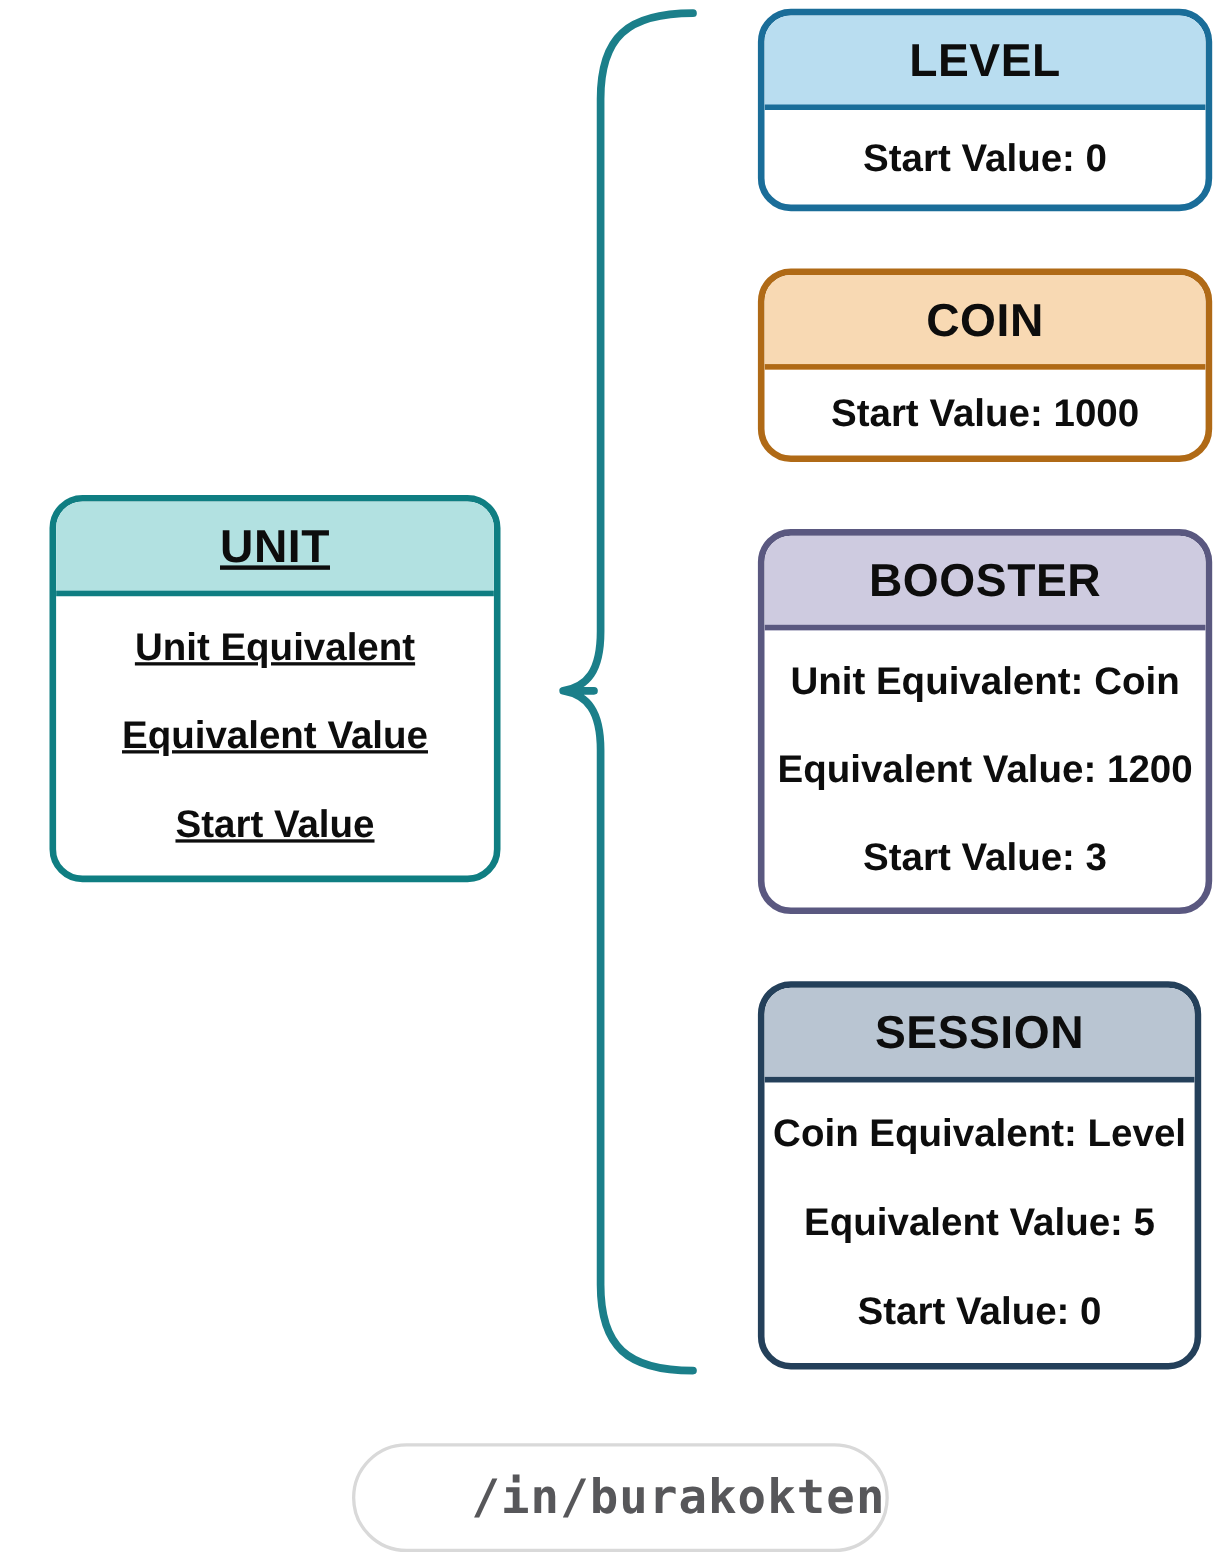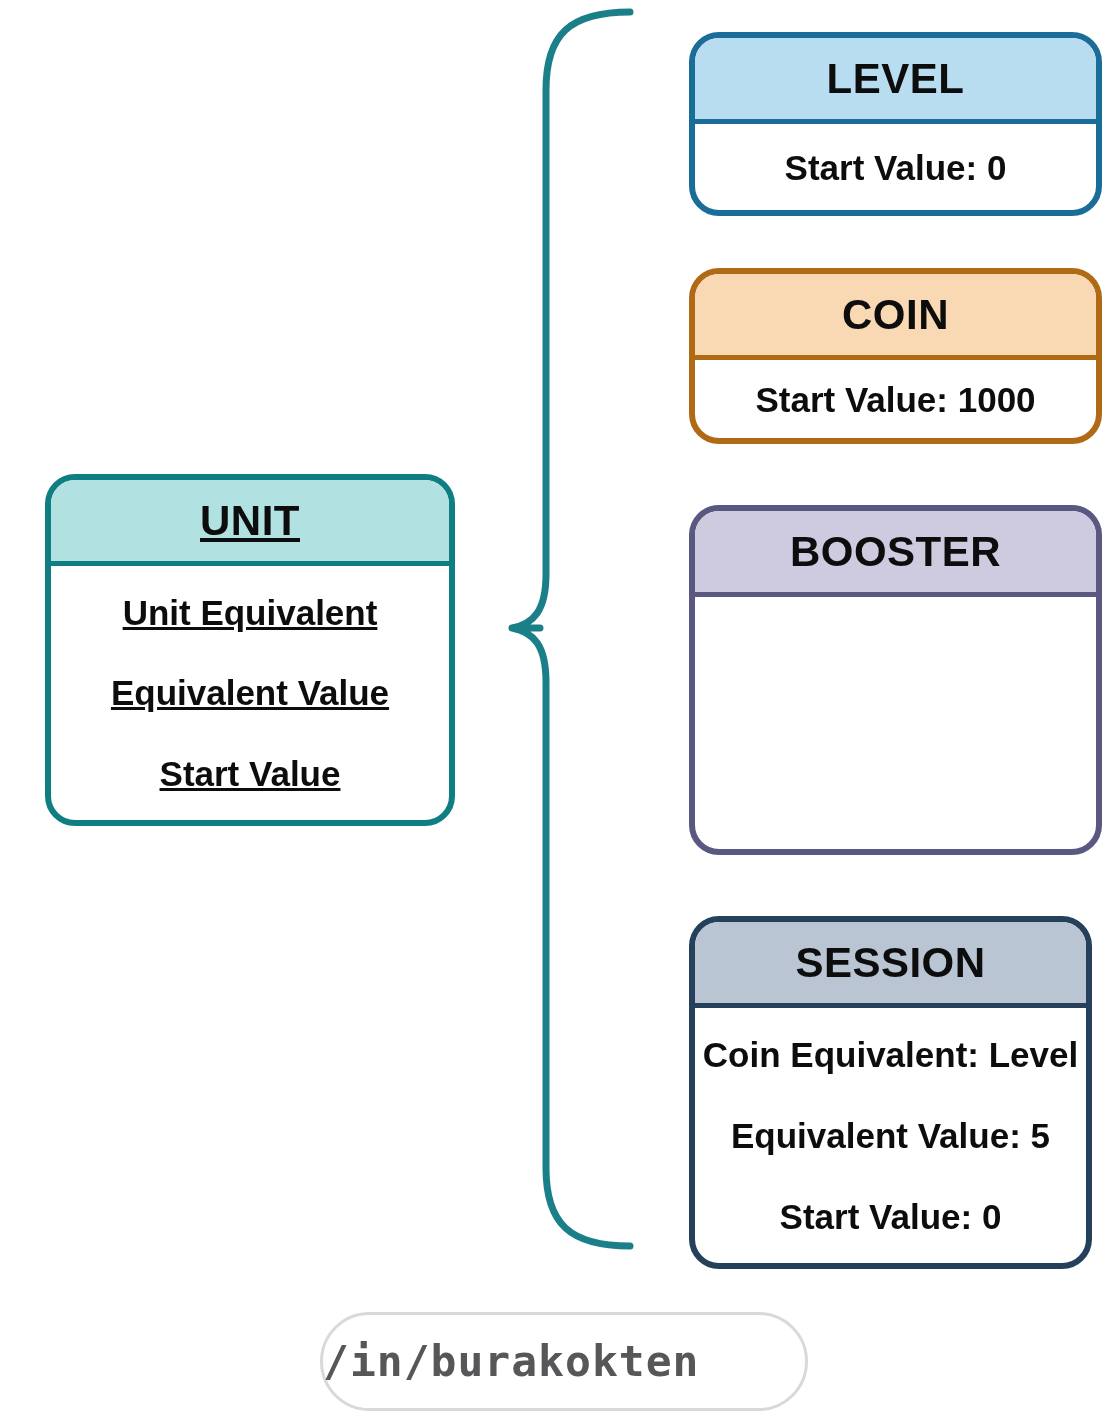--- a/index.html
+++ b/index.html
@@ -12,21 +12,20 @@
   }
   .card{
     position:absolute;
     box-sizing:border-box;
     border:6px solid #333;
     border-radius:30px;
     background:#ffffff;
     display:flex;
     flex-direction:column;
     overflow:hidden;
-    margin-top:24px;
   }
   .card-header{
     box-sizing:border-box;
     height:86px;
     flex:0 0 86px;
     border-bottom:5px solid;
     border-bottom-color:inherit;
     display:flex;
     align-items:center;
     justify-content:center;
@@ -73,21 +72,21 @@
   .badge{
     position:absolute;
     left:320px;top:1312px;
     width:488px;height:99px;
     box-sizing:border-box;
     border:3px solid #d9d9d9;
     border-radius:60px;
     background:#ffffff;
     display:flex;
     align-items:center;
-    justify-content:flex-start;
+    justify-content:flex-end;
   }
   .badge-text{
     font-family:"DejaVu Sans Mono","Liberation Mono",monospace;
     font-size:43px;
     font-weight:bold;
     letter-spacing:1px;
     line-height:1;
   }
 </style>
 </head>
@@ -130,20 +129,25 @@
   </div>
   <div class="card-body">
     <div class="card-row">Start Value: 1000</div>
   </div>
 </div>
 
 <div class="card card-booster" style="border-color: rgb(90, 88, 128); text-align: right;">
   <div class="card-header" style="background-color: rgb(206, 203, 224); border-bottom-color: rgb(90, 88, 128);">
     <span class="card-title">BOOSTER</span>
   </div>
+  <div class="card-body">
+    <div class="card-row">Unit Equivalent: Coin</div>
+    <div class="card-row">Equivalent Value: 1200</div>
+    <div class="card-row">Start Value: 3</div>
+  </div>
 </div>
 
 <div class="card card-session" style="border-color: rgb(36, 64, 90);">
   <div class="card-header" style="background-color: rgb(185, 197, 210); border-bottom-color: rgb(36, 64, 90);">
     <span class="card-title">SESSION</span>
   </div>
   <div class="card-body">
     <div class="card-row">Coin Equivalent: Level</div>
     <div class="card-row">Equivalent Value: 5</div>
     <div class="card-row">Start Value: 0</div>

